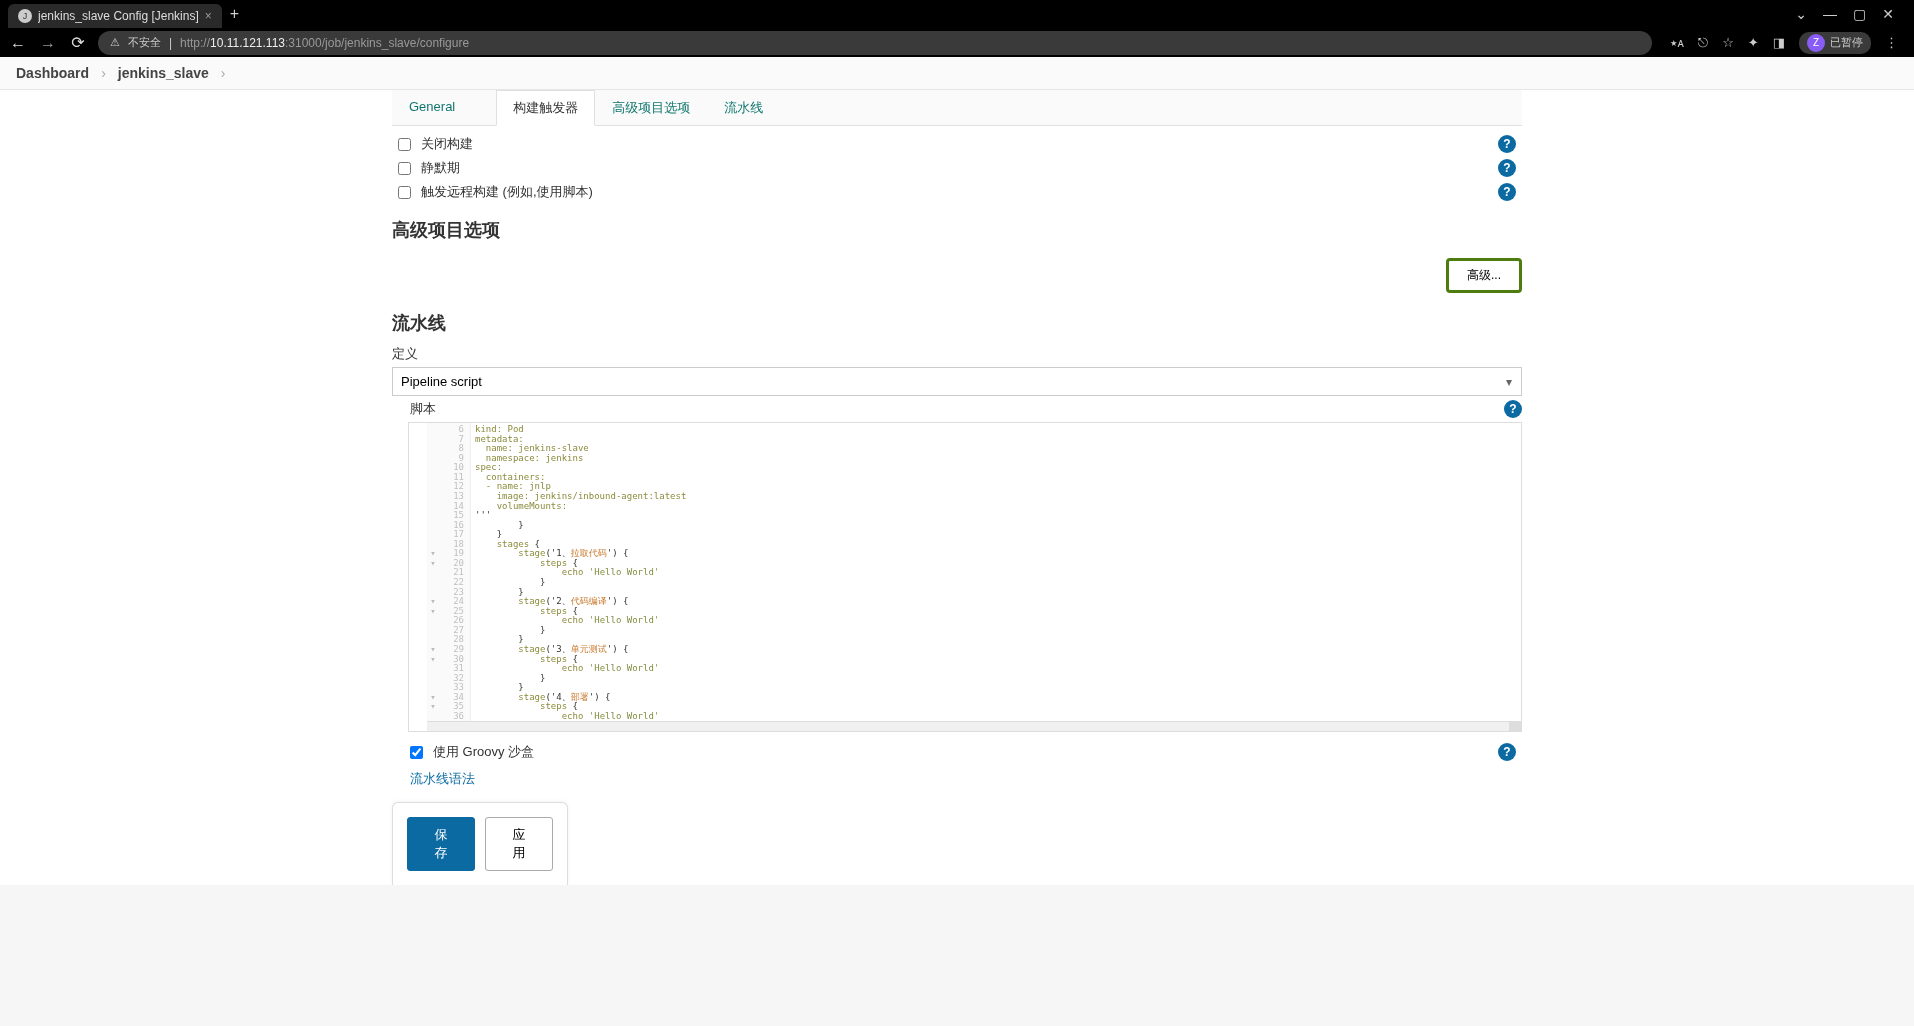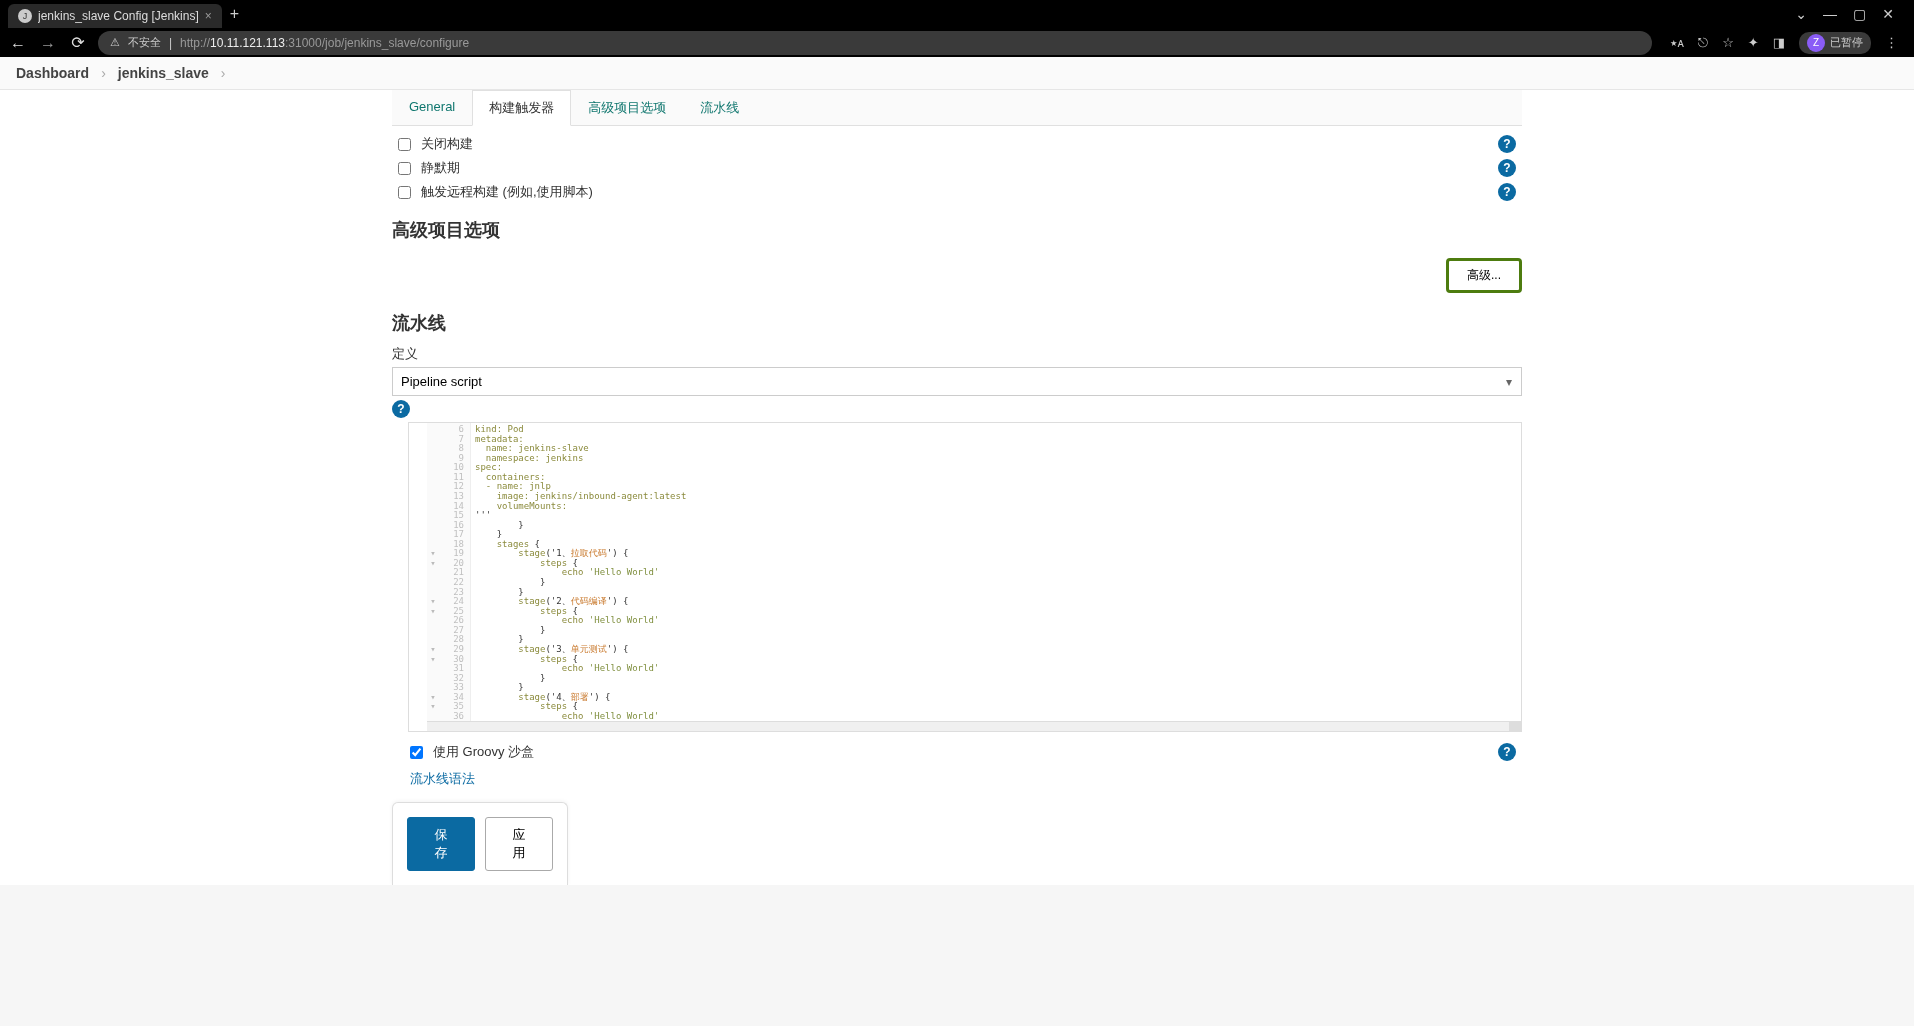--- a/index.html
+++ b/index.html
@@ -32,21 +32,21 @@
     
     .jenkins { background: #fff; }
     .breadcrumb { padding: 8px 16px; border-bottom: 1px solid #e6e6e6; display: flex; align-items: center; gap: 12px; font-size: 14px; font-weight: bold; color: #444; background: #fafafa; }
     .breadcrumb .sep { color: #aaa; font-weight: normal; }
 
     .content-wrap { background: #fff; display: flex; justify-content: center; }
     .content { width: 1130px; padding: 0; }
 
     .tabs { display: flex; border-bottom: 1px solid #e0e0e0; background: #fafafa; }
     .tab { padding: 8px 16px; color: #0f766e; cursor: pointer; border: 1px solid transparent; border-bottom: none; font-size: 13px; }
-    .tab.active { background: #fff; border-color: #e0e0e0; color: #333; border-bottom: 1px solid #fff; margin-bottom: -1px; }
+    .tab.active { background: #fff; border-color: #e0e0e0; color: #333; border-bottom: 1px solid #fff; margin-bottom: -1px; margin-left: 24px; }
 
     .section { padding: 6px 0; }
     .chk-row { display: flex; align-items: center; padding: 3px 6px; gap: 10px; }
     .chk-row input[type=checkbox] { cursor: pointer; }
     .chk-row label { flex: 1; cursor: pointer; font-size: 13px; }
     .help-icon { width: 18px; height: 18px; background: #0b6aa2; color: #fff; border-radius: 50%; display: flex; align-items: center; justify-content: center; font-size: 12px; font-weight: bold; cursor: pointer; }
 
     .heading { font-size: 18px; font-weight: bold; padding: 8px 0 6px; color: #333; }
     .label-row { padding: 4px 0; color: #333; font-size: 13px; }
 
@@ -171,20 +171,21 @@
 
       <div class="heading">流水线</div>
       <div class="label-row">定义</div>
       <div class="select-wrap">
         <select class="select-full">
           <option>Pipeline script</option>
         </select>
       </div>
 
       <div class="script-row">
+        <span class="script-label indent-row">脚本</span>
         <span class="help-icon">?</span>
       </div>
 
       <div class="editor-area indent-row" style="margin-left:16px;">
         <div class="editor-sample">
           <select>
             <option>try sample Pipeline...</option>
           </select>
         </div>
         <div class="code-pane">

